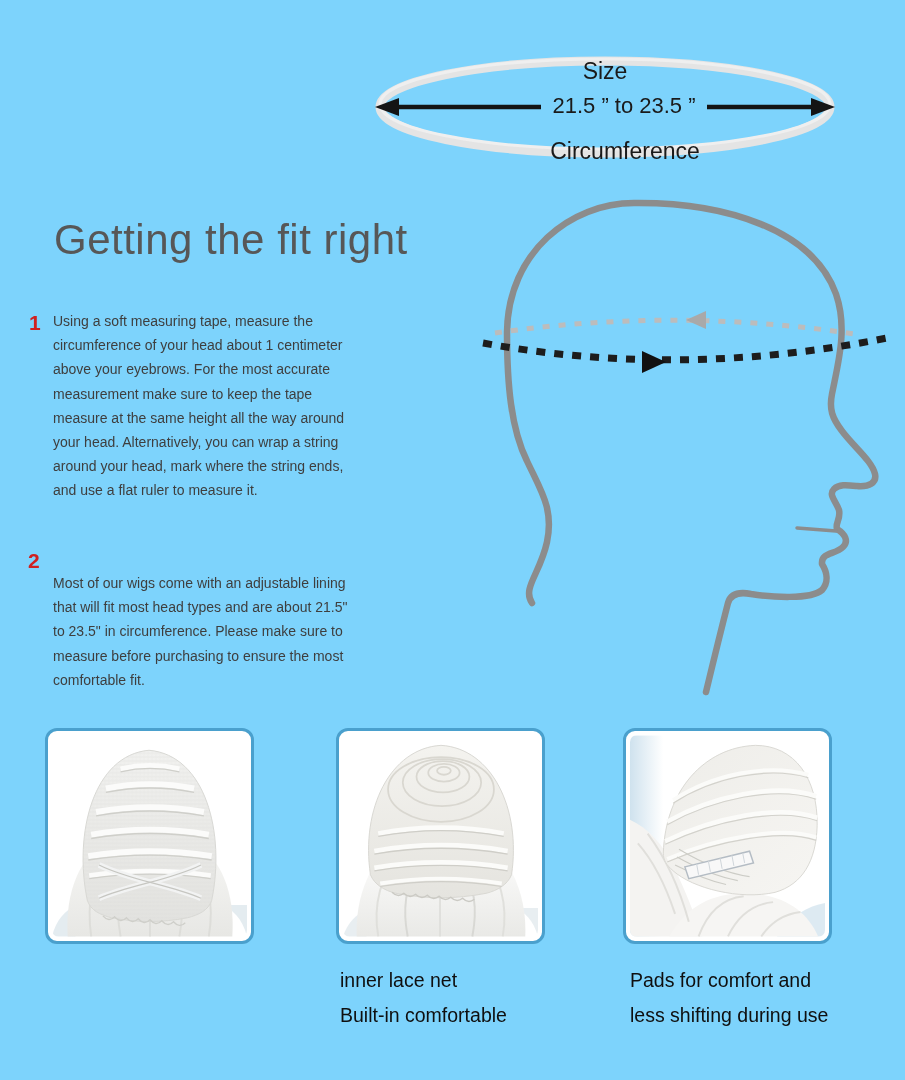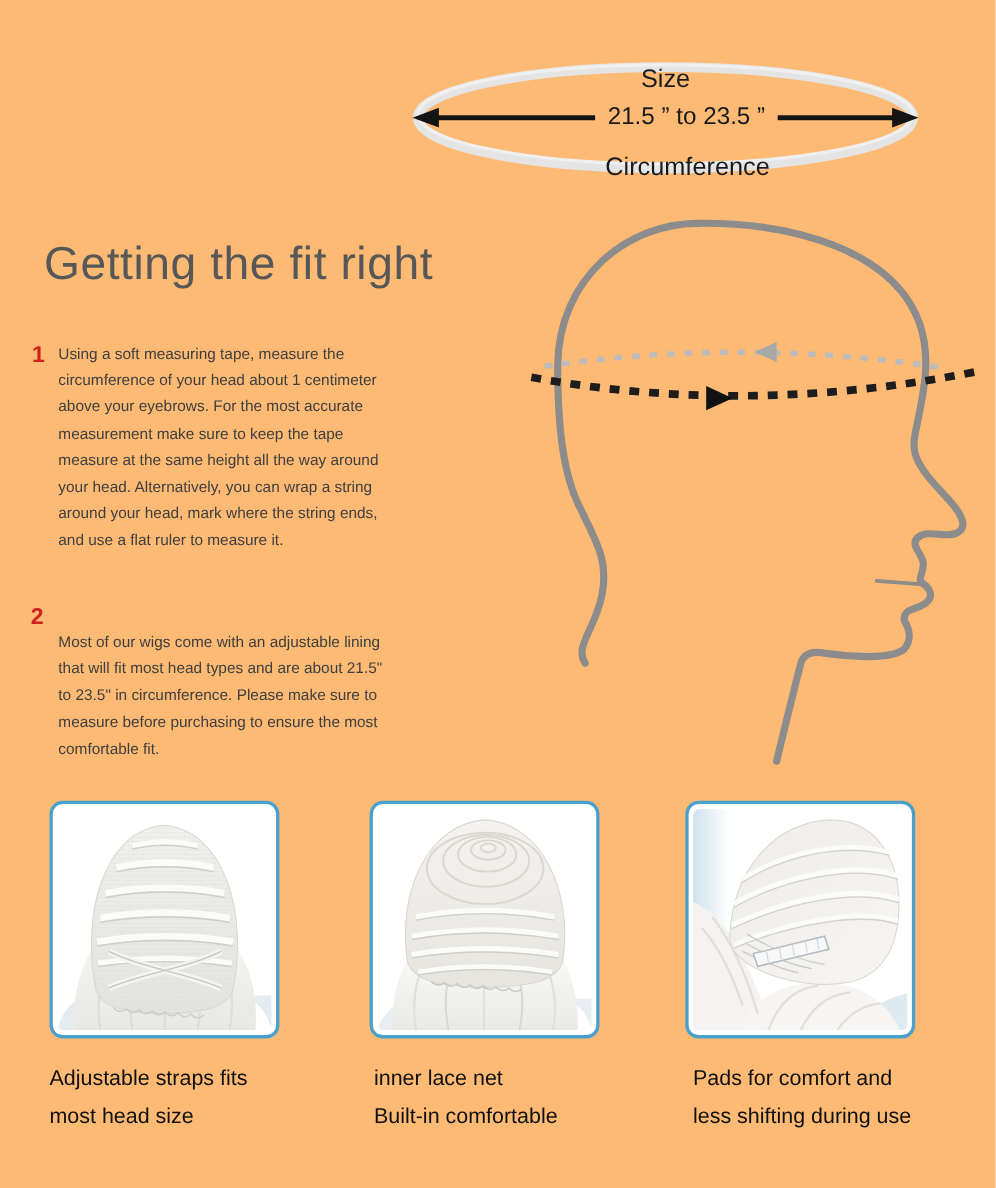--- a/index.html
+++ b/index.html
@@ -2,21 +2,21 @@
 <html><head>
 <meta charset="utf-8">
 <style>
   * { margin: 0; padding: 0; box-sizing: border-box; }
   html, body { background: #ffffff; }
   body { font-family: "Liberation Sans", sans-serif; }
   .page {
     position: relative;
     width: 905px;
     height: 1080px;
-    background: #fdba74;
+    background: #7dd3fc;
     overflow: hidden;
   }
 
   
   .size-ring-wrap { position: absolute; left: 373px; top: 54px; width: 464px; height: 106px; }
   .size-ring-wrap svg { position: absolute; left: 0; top: 0; }
   .size-title {
     position: absolute; left: 0; top: 4px; width: 100%;
     text-align: center; font-size: 23px; color: #1a1a1a;
   }
@@ -24,21 +24,21 @@
     position: absolute; left: 0; top: 39px; width: 100%;
     text-align: center; text-indent: 38px; font-size: 22px; color: #1a1a1a;
   }
   .size-caption {
     position: absolute; left: 0; top: 65px; width: 100%;
     text-align: center; text-indent: 40px; font-size: 23px; color: #1a1a1a; margin-top: 19px;
   }
 
   
   .page-title {
-    position: absolute; left: 40px; top: 216px;
+    position: absolute; left: 54px; top: 216px;
     font-size: 42px; font-weight: 400; color: #575757; letter-spacing: 0.5px;
   }
   .step-number {
     position: absolute; width: 24px;
     font-size: 21px; font-weight: 700; color: #cf2020;
   }
   .step-number.n1 { left: 29px; top: 311px; }
   .step-number.n2 { left: 28px; top: 549px; }
   .step-text {
     position: absolute; left: 53px; width: 440px;
@@ -304,24 +304,20 @@
           <path d="M 68,131 L 70,142"></path>
             <path d="M 80,128 L 82,139"></path>
           <path d="M 92,125 L 94,136"></path>
             <path d="M 104,122 L 106,133"></path>
           <path d="M 115,120 L 117,130"></path>
         </g>
       </g>
     </svg>
   </div>
 
-  <div class="caption p1">
-    <div>Adjustable straps fits</div>
-    <div>most head size</div>
-  </div>
   <div class="caption p2">
     <div>inner lace net</div>
     <div>Built-in comfortable</div>
   </div>
   <div class="caption p3">
     <div>Pads for comfort and</div>
     <div>less shifting during use</div>
   </div>
 
 </div>

